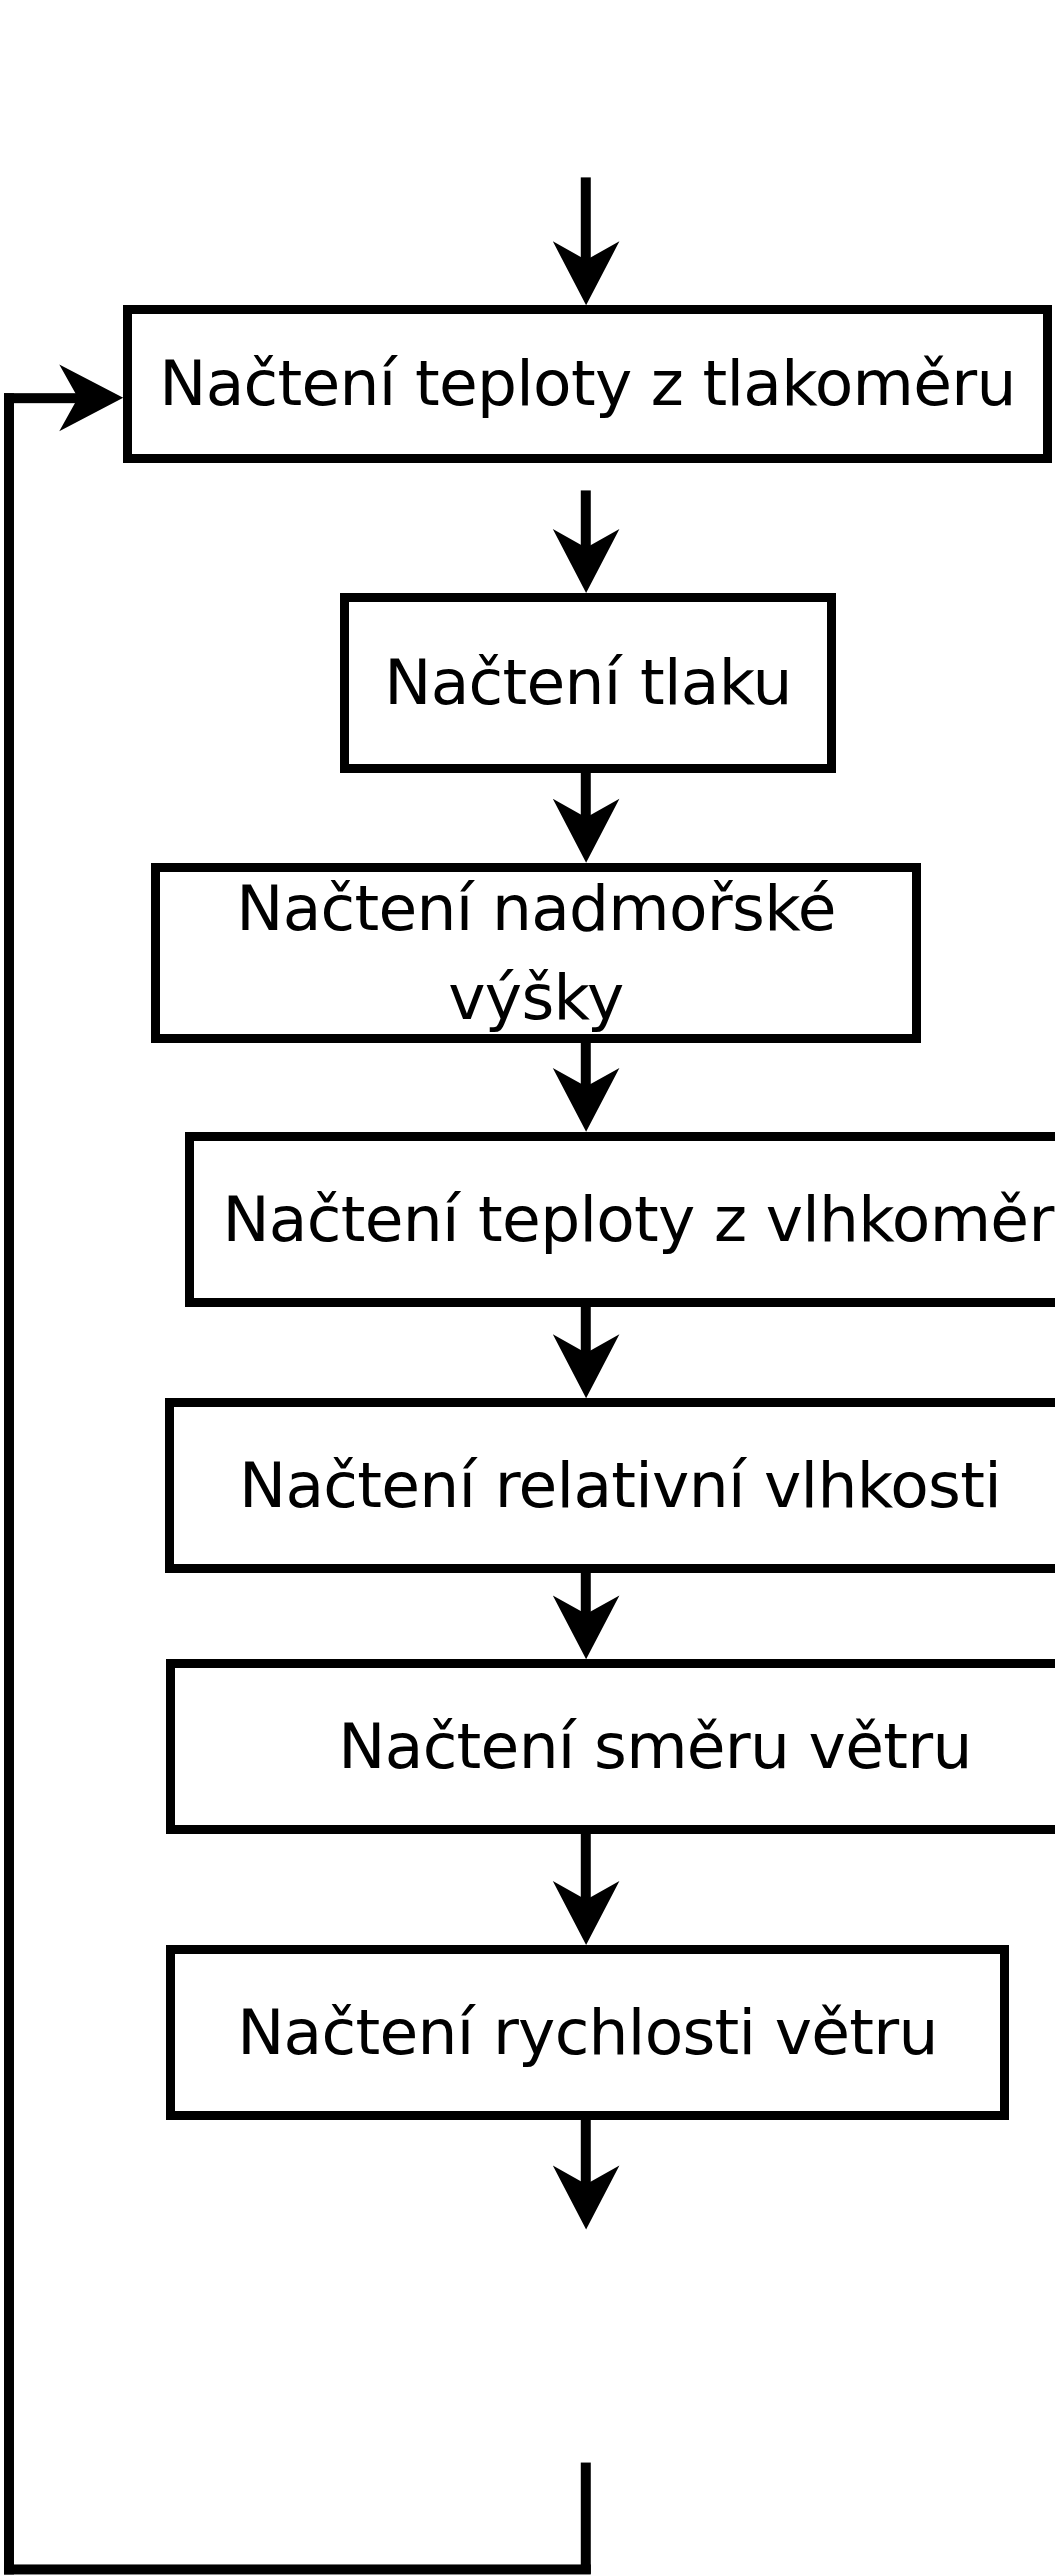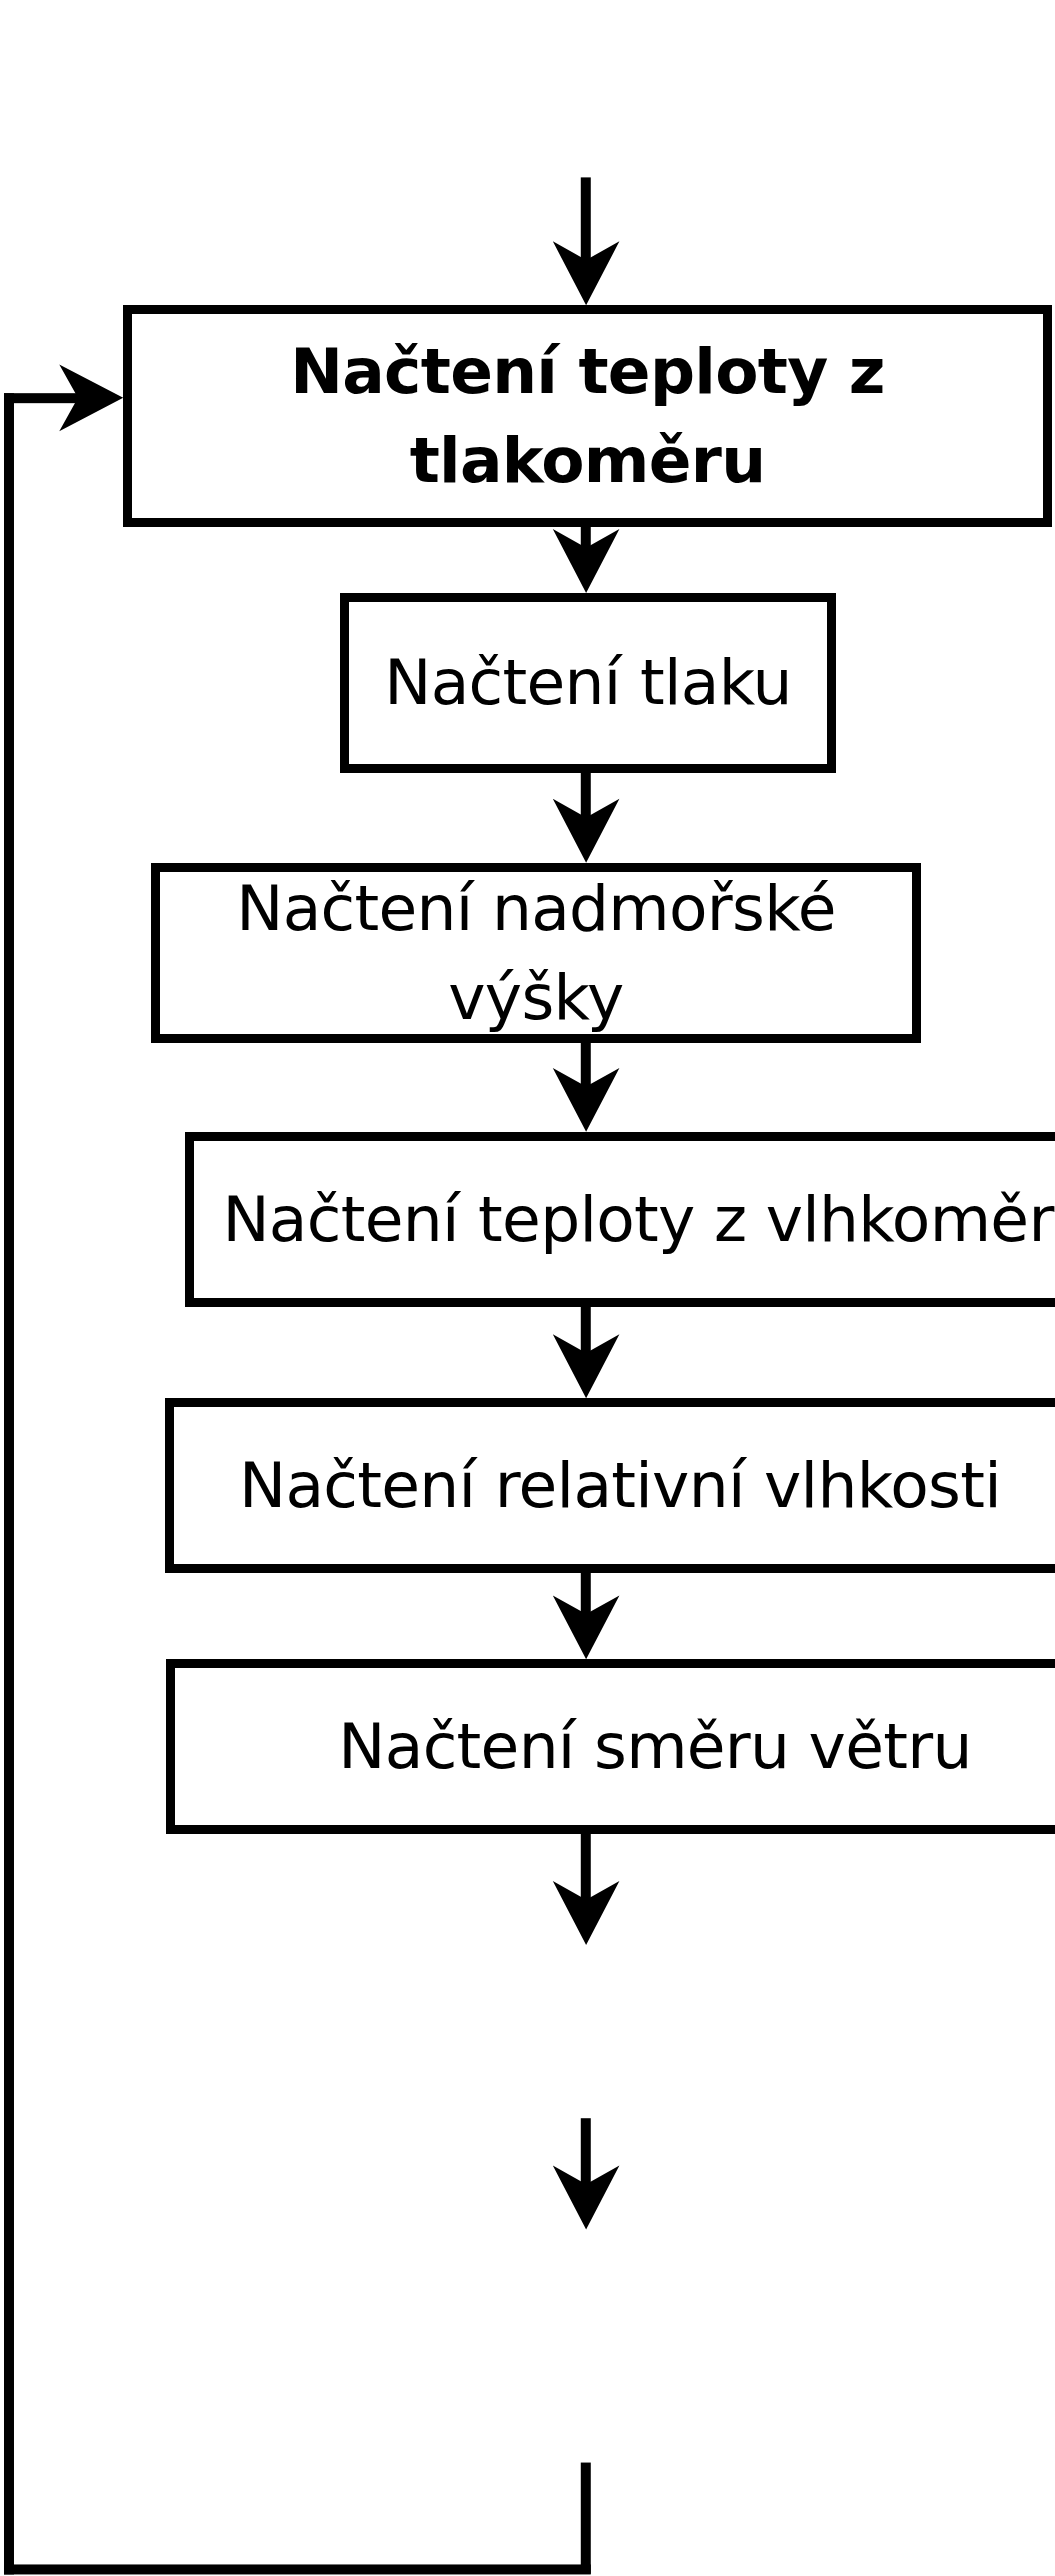--- a/index.html
+++ b/index.html
@@ -35,21 +35,21 @@
     font-size: 63px;
     line-height: 1.42;
     letter-spacing: -0.7px;
   }
   .node span {
     white-space: pre-line;
     display: block;
   }
   
   .n1 { left: 262px; top: 1.3px;    width: 652px;  height: 179px; }
-  .n2 { left: 123px; top: 305px;  width: 929px; height: 222px; font-weight: bold; }
+  .n2 { left: 123px; top: 305px;  width: 929px; height: 158px; }
   .n3 { left: 340px; top: 593px;  width: 496px;  height: 180px; }
   .n4 { left: 151px; top: 863px; width: 770px; height: 180px; }
   .n5 { left: 137px; top: 1132px; width: 906px; height: 175px; margin-left: 48px; }
   .n6 { left: 165px; top: 1398px; width: 910px; height: 175px; }
   .n7 { left: 166px; top: 1659px; width: 978px; height: 175px; }
   .n8 { left: 166px; top: 1945px; width: 843px; height: 175px; }
   .n9 { left: 123px; top: 2230px; width: 929px; height: 234px; }
 </style>
 </head>
 <body>
@@ -109,16 +109,19 @@
   </div>
 
   <div class="node n6">
     <span>Načtení relativní vlhkosti</span>
   </div>
 
   <div class="node n7">
     <span>Načtení směru větru</span>
   </div>
 
+  <div class="node n8">
+    <span>Načtení rychlosti větru</span>
+  </div>
 
 
 </div>
 
 
 </body></html>

